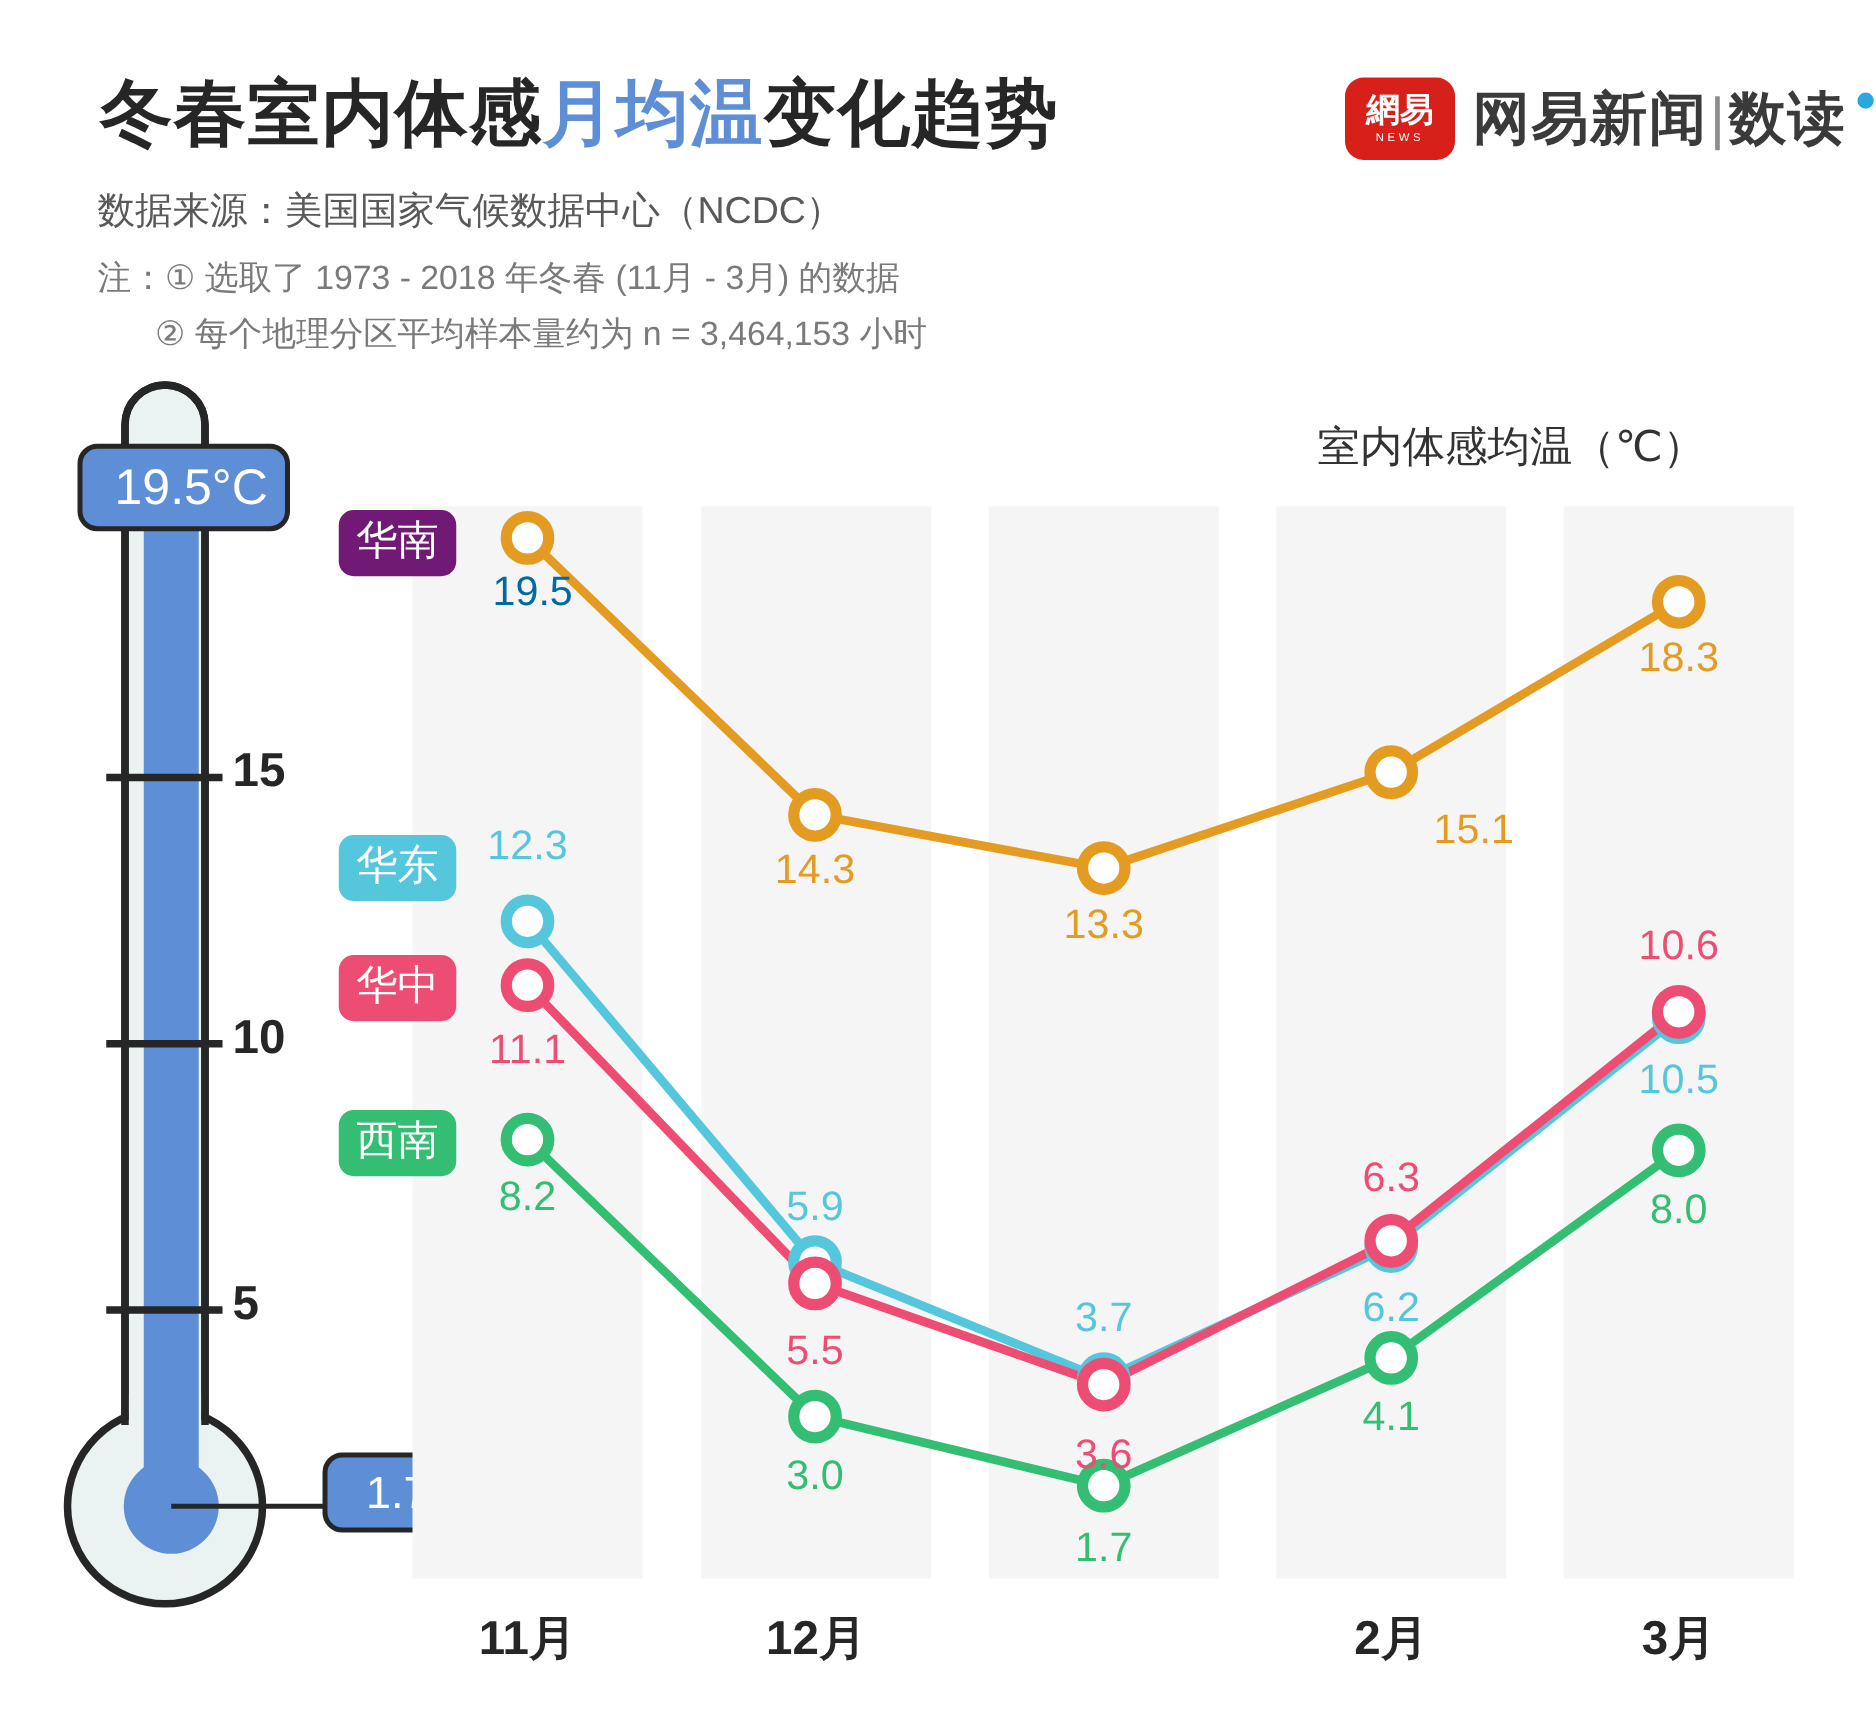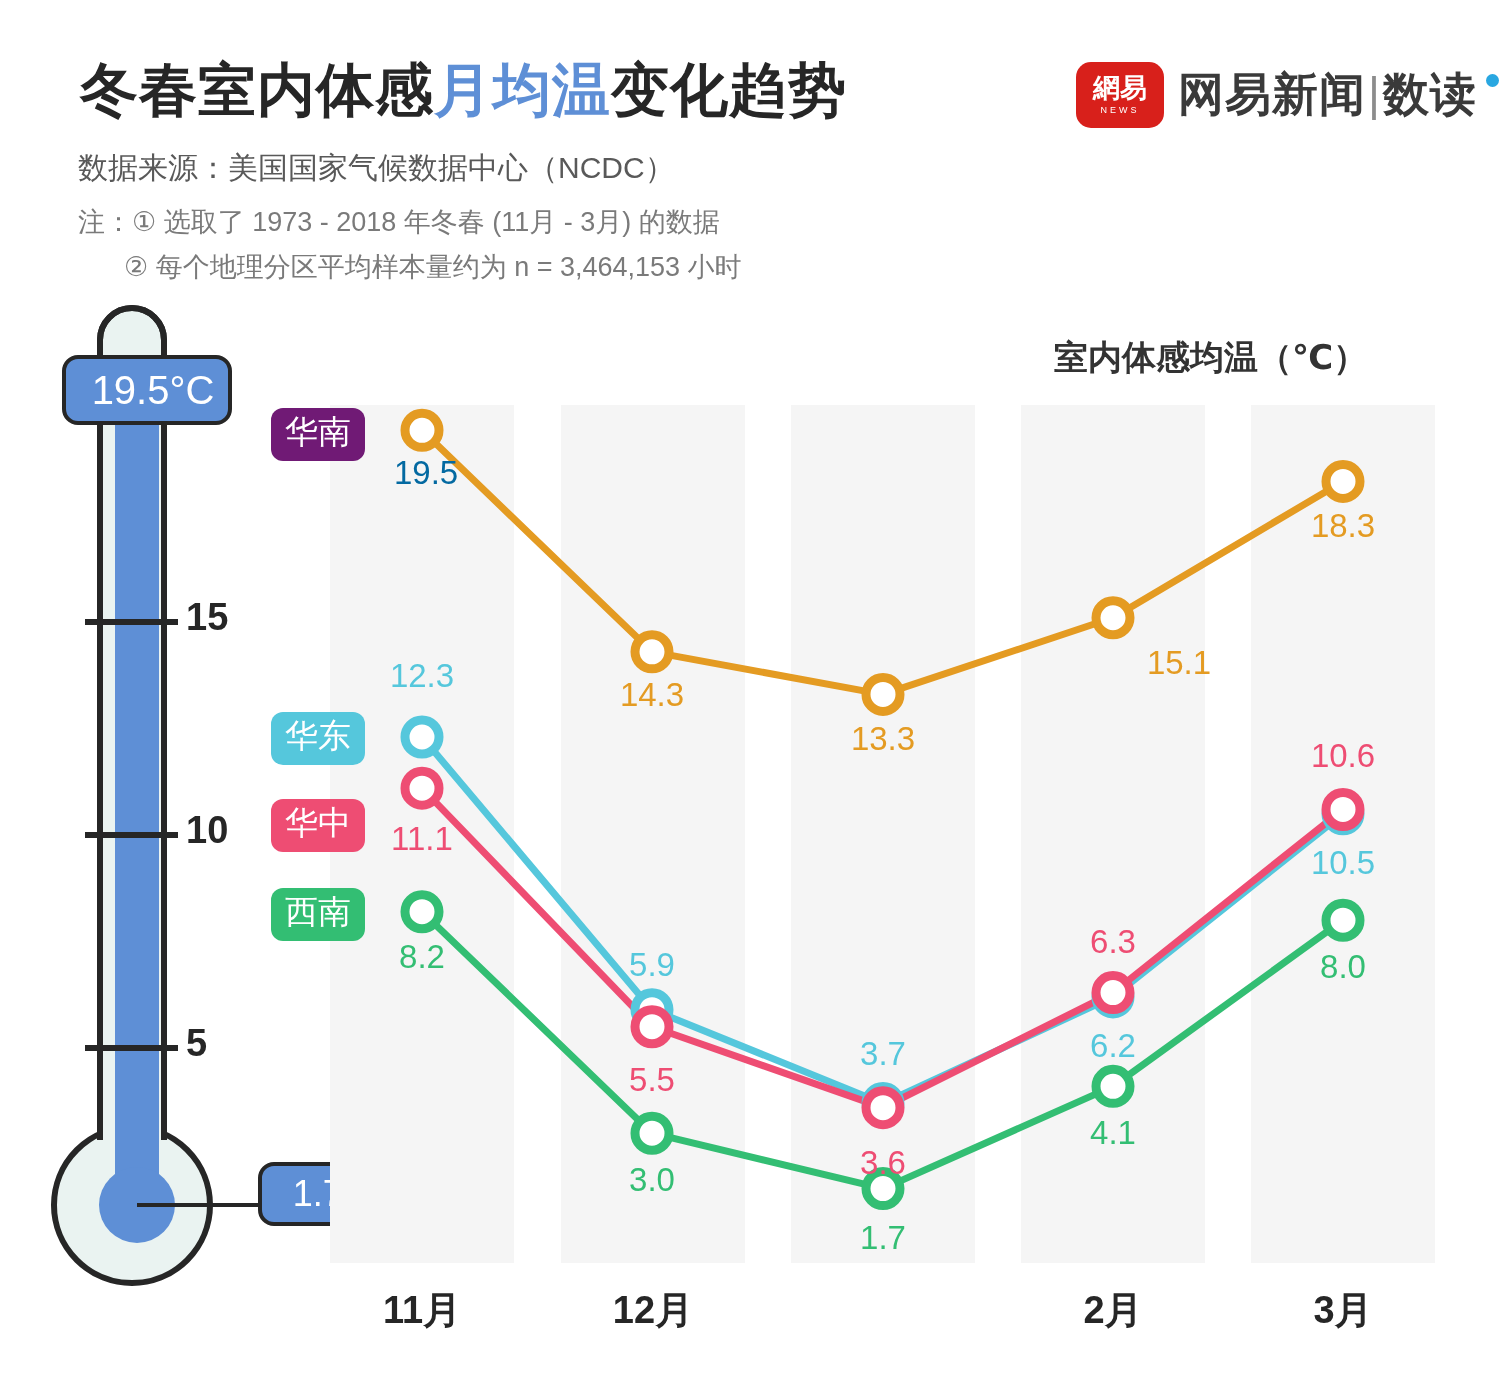--- a/index.html
+++ b/index.html
@@ -39,21 +39,21 @@
   #logo-text{font-size:46px;font-weight:bold;color:#3a3a3a;white-space:nowrap;letter-spacing:1px;}
   #logo-text .bar{color:#8c8c8c;font-weight:normal;padding:0 2px;}
   #logo-dot{
     position:absolute;left:308px;top:10px;width:13px;height:13px;border-radius:50%;
     background:#29A7E1;
   }
 
   
   #plot-heading{
     position:absolute;left:1054px;top:335px;
-    font-size:34px;font-weight:bold;color:#333;white-space:nowrap;
+    font-size:34px;font-weight:normal;color:#333;white-space:nowrap;
   }
 
   
   #thermo{position:absolute;left:0;top:300px;width:320px;height:1000px;}
   #thermo svg{position:absolute;left:0;top:0;}
   .badge{
     position:absolute;background:#5E8FD6;border:4px solid #262626;border-radius:16px;
     color:#ffffff;display:flex;align-items:center;justify-content:center;
     font-weight:normal;white-space:nowrap;padding-left:12px;
   }
@@ -169,22 +169,22 @@
       <circle cx="1113" cy="1086.3400000000001" r="17" fill="#ffffff" stroke="#33BE73" stroke-width="9"></circle>
       <circle cx="1343" cy="920.2" r="17" fill="#ffffff" stroke="#33BE73" stroke-width="9"></circle>
     </svg>
 
   <div class="xlabel" style="left:330px;">11月</div>
   <div class="xlabel" style="left:561px;">12月</div>
   <div class="xlabel" style="left:1021px;">2月</div>
   <div class="xlabel" style="left:1251px;">3月</div>
 
   <div class="legend" style="left:271px;top:408px;background:#701a75;">华南</div>
-  <div class="legend" style="left:271px;top:712px;background:#55C7DC;">华东</div>
-  <div class="legend" style="left:271px;top:799px;background:#EE4D73;">华中</div>
+  <div class="legend" style="left:271px;top:668px;background:#55C7DC;">华东</div>
+  <div class="legend" style="left:271px;top:764px;background:#EE4D73;">华中</div>
   <div class="legend" style="left:271px;top:888px;background:#33BE73;">西南</div>
 
   <div id="dlabels">
       <div class="dlabel" style="color: #0369a1; left: 394px; top: 454.3px; transform: none;">19.5</div>
       <div class="dlabel" style="color: rgb(228, 155, 34); left: 652px; top: 675.82px; transform: translateX(-50%);">14.3</div>
       <div class="dlabel" style="color: rgb(228, 155, 34); left: 883px; top: 720.42px; transform: translateX(-50%);">13.3</div>
       <div class="dlabel" style="color: rgb(228, 155, 34); left: 1179px; top: 643.74px; transform: translateX(-50%);">15.1</div>
       <div class="dlabel" style="color: rgb(228, 155, 34); left: 1343px; top: 507.42px; transform: translateX(-50%);">18.3</div>
       <div class="dlabel" style="color: rgb(85, 199, 220); left: 422px; top: 657.02px; transform: translateX(-50%);">12.3</div>
       <div class="dlabel" style="color: rgb(85, 199, 220); left: 652px; top: 945.66px; transform: translateX(-50%);">5.9</div>

